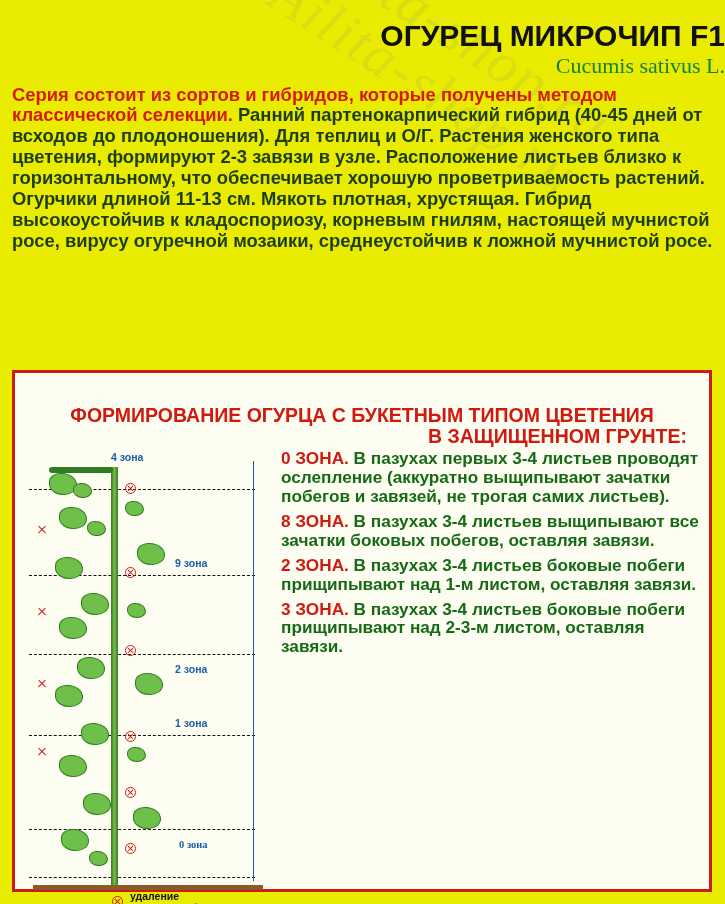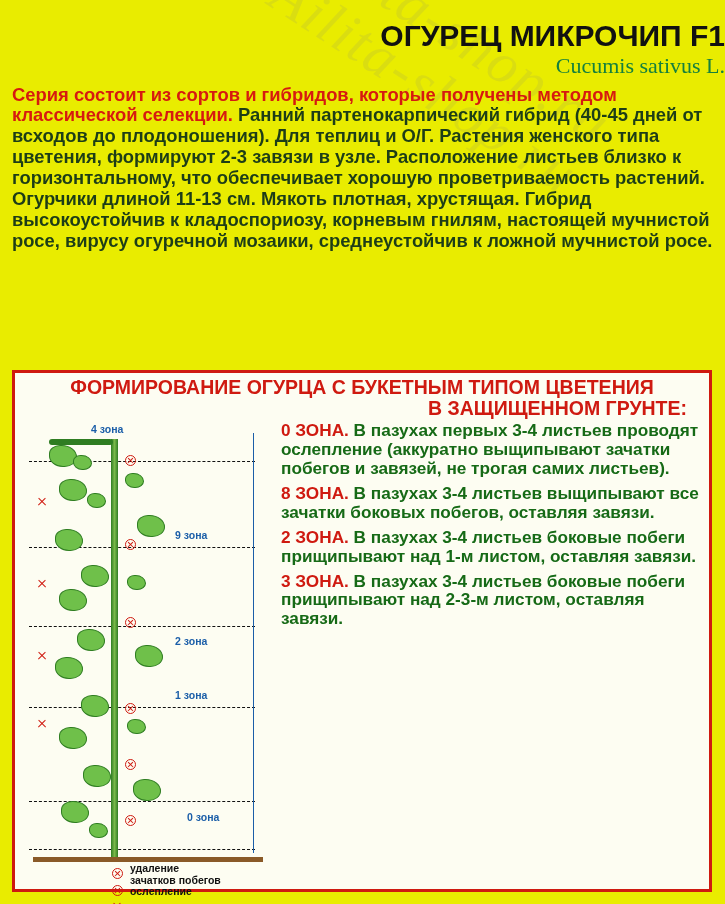--- a/index.html
+++ b/index.html
@@ -87,20 +87,21 @@
     z-index: 6;
     box-sizing: border-box;
   }
   .panel-title {
     color: #cf1a10;
     font-weight: bold;
     font-size: 19.5px;
     text-align: center;
     line-height: 1.08;
     padding: 4px 4px 0 4px;
+    margin-top: 28px;
   }
   .panel-title .line2 {
     display: block;
     text-align: right;
     padding-right: 18px;
   }
 
   .panel-body {
     display: flex;
     height: 480px;
@@ -264,25 +265,25 @@
 
         <div class="dashrow" style="left:14px; top:42px; width:226px;"></div>
         <div class="dashrow" style="left:14px; top:128px; width:226px;"></div>
         <div class="dashrow" style="left:14px; top:207px; width:226px;"></div>
         <div class="dashrow" style="left:14px; top:288px; width:226px;"></div>
         <div class="dashrow" style="left:14px; top:382px; width:226px;"></div>
         <div class="dashrow" style="left:14px; top:430px; width:226px;"></div>
 
         <div class="vline" style="left:238px; top:14px; height:420px;"></div>
 
-        <div class="dlabel" style="left:76px; top:4px;">4 зона</div>
+        <div class="dlabel" style="left:96px; top:4px;">4 зона</div>
         <div class="dlabel" style="left:160px; top:110px;">9 зона</div>
         <div class="dlabel" style="left:160px; top:188px;margin-top:28px;">2 зона</div>
         <div class="dlabel" style="left:160px; top:270px;">1 зона</div>
-        <div class="dlabel" style="left:172px; top:392px;">0 зона</div>
+        <div class="dlabel" style="left:164px; top:392px;font-family:Liberation Serif, serif;">0 зона</div>
 
         <div class="stem" style="left:96px; top:20px; height:418px;"></div>
 
         <div style="position:absolute; left:34px; top:20px; width:64px; height:6px; background:#2f7d22; border-radius:3px;"></div>
 
         <div class="ground"></div>
 
         <div class="leaf" style="left:34px; top:26px;"></div>
         <div class="leaf small" style="left:58px; top:36px;"></div>
         <div class="leaf" style="left:44px; top:60px;"></div>

